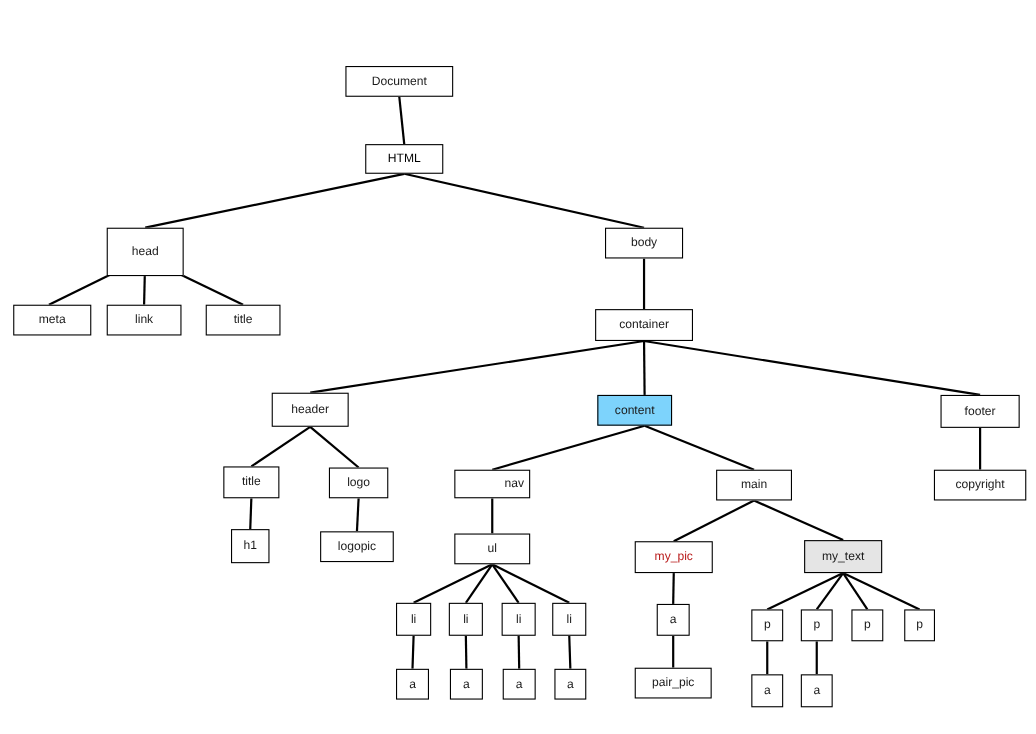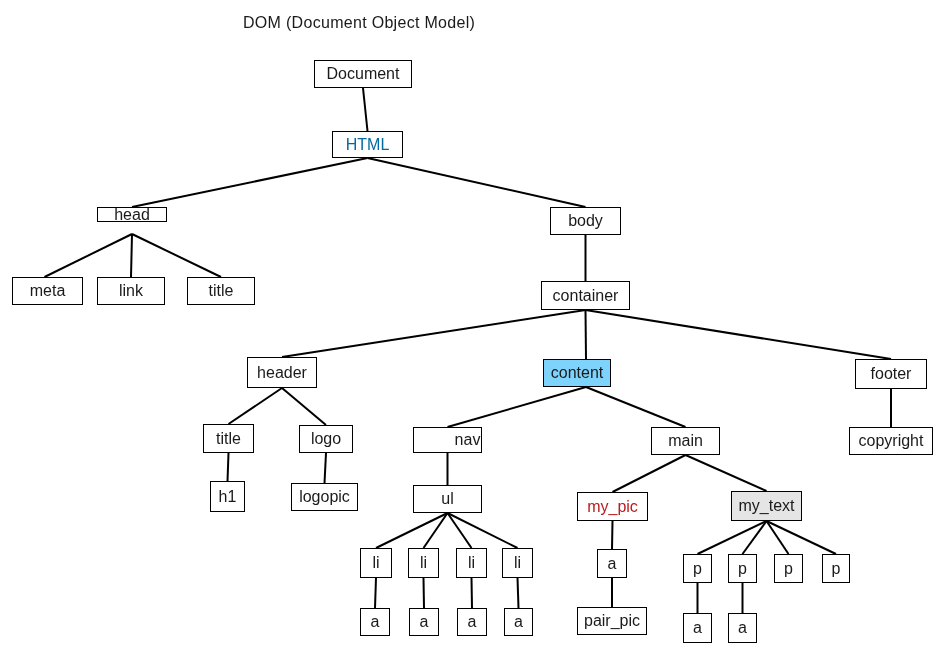--- a/index.html
+++ b/index.html
@@ -30,31 +30,30 @@
     top: 0;
   }
   .node {
     position: absolute;
     box-sizing: border-box;
     background: #ffffff;
     border: 1.5px solid #000000;
     display: flex;
     align-items: center;
     justify-content: center;
-    font-size: 16px;
+    font-size: 11px;
     color: #1a1a1a;
     white-space: nowrap;
     line-height: 1;
   }
 </style>
 </head>
 <body>
 
 <div class="canvas">
-  <div class="diagram-title">DOM (Document Object Model)</div>
   <svg id="edges" width="942" height="667" viewBox="0 0 942 667">
       <line x1="363" y1="88" x2="367.5" y2="131" stroke="#000000" stroke-width="2"></line>
       <line x1="367.5" y1="158" x2="132" y2="207" stroke="#000000" stroke-width="2"></line>
       <line x1="367.5" y1="158" x2="585.5" y2="207" stroke="#000000" stroke-width="2"></line>
       <line x1="132" y1="234" x2="44.5" y2="277" stroke="#000000" stroke-width="2"></line>
       <line x1="132" y1="234" x2="131" y2="277" stroke="#000000" stroke-width="2"></line>
       <line x1="132" y1="234" x2="221" y2="277" stroke="#000000" stroke-width="2"></line>
       <line x1="585.5" y1="235" x2="585.5" y2="281" stroke="#000000" stroke-width="2"></line>
       <line x1="585.5" y1="310" x2="282" y2="357" stroke="#000000" stroke-width="2"></line>
       <line x1="585.5" y1="310" x2="586" y2="359" stroke="#000000" stroke-width="2"></line>
@@ -81,22 +80,22 @@
       <line x1="766.5" y1="521" x2="697.5" y2="554" stroke="#000000" stroke-width="2"></line>
       <line x1="766.5" y1="521" x2="742.5" y2="554" stroke="#000000" stroke-width="2"></line>
       <line x1="766.5" y1="521" x2="788.5" y2="554" stroke="#000000" stroke-width="2"></line>
       <line x1="766.5" y1="521" x2="836" y2="554" stroke="#000000" stroke-width="2"></line>
       <line x1="697.5" y1="583" x2="697.5" y2="613" stroke="#000000" stroke-width="2"></line>
       <line x1="742.5" y1="583" x2="742.5" y2="613" stroke="#000000" stroke-width="2"></line>
       <line x1="891" y1="389" x2="891" y2="427" stroke="#000000" stroke-width="2"></line>
     </svg>
   <div id="nodes">
       <div class="node" style="left: 314px; top: 60px; width: 98px; height: 28px; border-color: rgb(0, 0, 0); background: rgb(255, 255, 255); color: rgb(26, 26, 26);">Document</div>
-      <div class="node" style="left: 332px; top: 131px; width: 71px; height: 27px; border-color: rgb(0, 0, 0); background: rgb(255, 255, 255); color: #0369a1;">HTML</div>
-      <div class="node" style="left: 97px; top: 207px; width: 70px; height: 15px; border-color: rgb(0, 0, 0); background: rgb(255, 255, 255); color: rgb(26, 26, 26);">head</div>
+      <div class="node" style="left: 332px; top: 131px; width: 71px; height: 27px; border-color: rgb(0, 0, 0); background: rgb(255, 255, 255); color: #000000;">HTML</div>
+      <div class="node" style="left: 97px; top: 207px; width: 70px; height: 44px; border-color: rgb(0, 0, 0); background: rgb(255, 255, 255); color: rgb(26, 26, 26);">head</div>
       <div class="node" style="left: 550px; top: 207px; width: 71px; height: 28px; border-color: rgb(0, 0, 0); background: rgb(255, 255, 255); color: rgb(26, 26, 26);">body</div>
       <div class="node" style="left: 12px; top: 277px; width: 71px; height: 28px; border-color: rgb(0, 0, 0); background: rgb(255, 255, 255); color: rgb(26, 26, 26);">meta</div>
       <div class="node" style="left: 97px; top: 277px; width: 68px; height: 28px; border-color: rgb(0, 0, 0); background: rgb(255, 255, 255); color: rgb(26, 26, 26);">link</div>
       <div class="node" style="left: 187px; top: 277px; width: 68px; height: 28px; border-color: rgb(0, 0, 0); background: rgb(255, 255, 255); color: rgb(26, 26, 26);">title</div>
       <div class="node" style="left: 541px; top: 281px; width: 89px; height: 29px; border-color: rgb(0, 0, 0); background: rgb(255, 255, 255); color: rgb(26, 26, 26);">container</div>
       <div class="node" style="left: 247px; top: 357px; width: 70px; height: 31px; border-color: rgb(0, 0, 0); background: rgb(255, 255, 255); color: rgb(26, 26, 26);">header</div>
       <div class="node" style="left: 543px; top: 359px; width: 68px; height: 28px; border-color: rgb(0, 0, 0); background: #7dd3fc; color: rgb(26, 26, 26);">content</div>
       <div class="node" style="left: 855px; top: 359px; width: 72px; height: 30px; border-color: rgb(0, 0, 0); background: rgb(255, 255, 255); color: rgb(26, 26, 26);">footer</div>
       <div class="node" style="left: 203px; top: 424px; width: 51px; height: 29px; border-color: rgb(0, 0, 0); background: rgb(255, 255, 255); color: rgb(26, 26, 26);">title</div>
       <div class="node" style="left: 299px; top: 425px; width: 54px; height: 28px; border-color: rgb(0, 0, 0); background: rgb(255, 255, 255); color: rgb(26, 26, 26);">logo</div>

